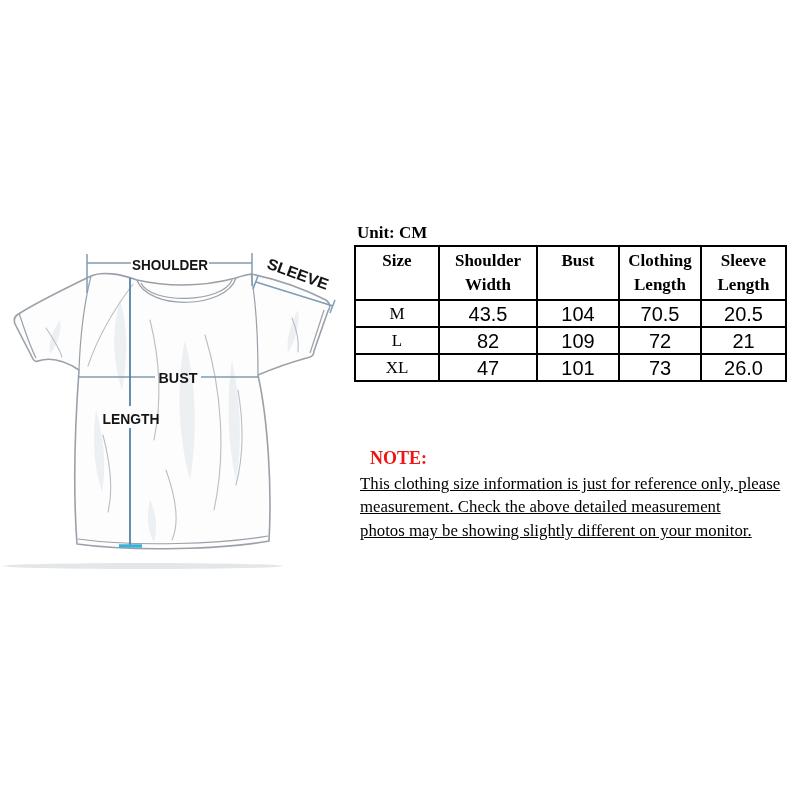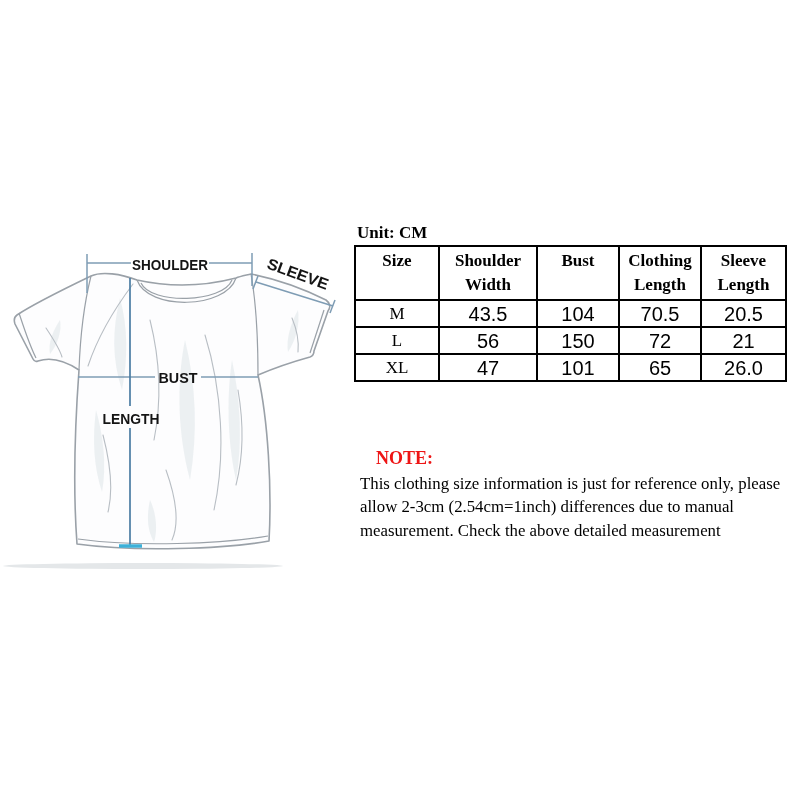--- a/index.html
+++ b/index.html
@@ -22,22 +22,22 @@
   #unit-label{position:absolute;left:357px;top:223px;font:bold 17px "Liberation Serif",serif;color:#000;}
   #size-table{position:absolute;left:354px;top:245px;border-collapse:collapse;table-layout:fixed;width:433px;}
   #size-table th,#size-table td{border:2px solid var(--tableBorder,#000);padding:0;text-align:center;overflow:hidden;}
   #size-table th{height:50px;vertical-align:top;font:bold 17px "Liberation Serif",serif;line-height:24px;padding-top:2px;color:#000;}
   #size-table td{height:25px;vertical-align:middle;line-height:22px;color:#000;}
   td.size-cell{font:17px "Liberation Serif",serif;}
   td.num-cell{font:20px "Liberation Sans",sans-serif;margin-left:21px;}
 
   
   #note{position:absolute;left:360px;top:448px;width:430px;}
-  #note-title{font:bold 18px "Liberation Serif",serif;color:var(--noteRed,#ee1515);margin:0 0 3px 16px;}
-  .note-line{font:16.8px "Liberation Serif",serif;line-height:23.4px;white-space:nowrap;color:#000;}
+  #note-title{font:bold 18px "Liberation Serif",serif;color:var(--noteRed,#ee1515);margin:0 0 3px 10px;}
+  .note-line{font:16.8px "Liberation Serif",serif;line-height:23.4px;white-space:nowrap;color:#000;text-decoration:underline;}
 </style>
 </head>
 <body>
 
 <div id="canvas">
 
   <svg id="diagram" viewBox="0 0 360 370">
 
     <ellipse class="shadow" cx="143" cy="366" rx="140" ry="3"></ellipse>
 
@@ -149,35 +149,35 @@
     <tbody>
       <tr>
         <td class="size-cell">M</td>
         <td class="num-cell">43.5</td>
         <td class="num-cell">104</td>
         <td class="num-cell">70.5</td>
         <td class="num-cell">20.5</td>
       </tr>
       <tr>
         <td class="size-cell">L</td>
-        <td class="num-cell">56</td>
-        <td class="num-cell">150</td>
+        <td class="num-cell">82</td>
+        <td class="num-cell">109</td>
         <td class="num-cell">72</td>
         <td class="num-cell">21</td>
       </tr>
       <tr>
         <td class="size-cell">XL</td>
         <td class="num-cell">47</td>
         <td class="num-cell">101</td>
-        <td class="num-cell">65</td>
+        <td class="num-cell">73</td>
         <td class="num-cell">26.0</td>
       </tr>
     </tbody>
   </table>
 
   <div id="note">
     <div id="note-title">NOTE:</div>
     <div class="note-line">This clothing size information is just for reference only, please</div>
-    <div class="note-line">allow 2-3cm (2.54cm=1inch) differences due to manual</div>
     <div class="note-line">measurement. Check the above detailed measurement</div>
+    <div class="note-line">photos may be showing slightly different on your monitor.</div>
   </div>
 
 </div>
 
 </body></html>

